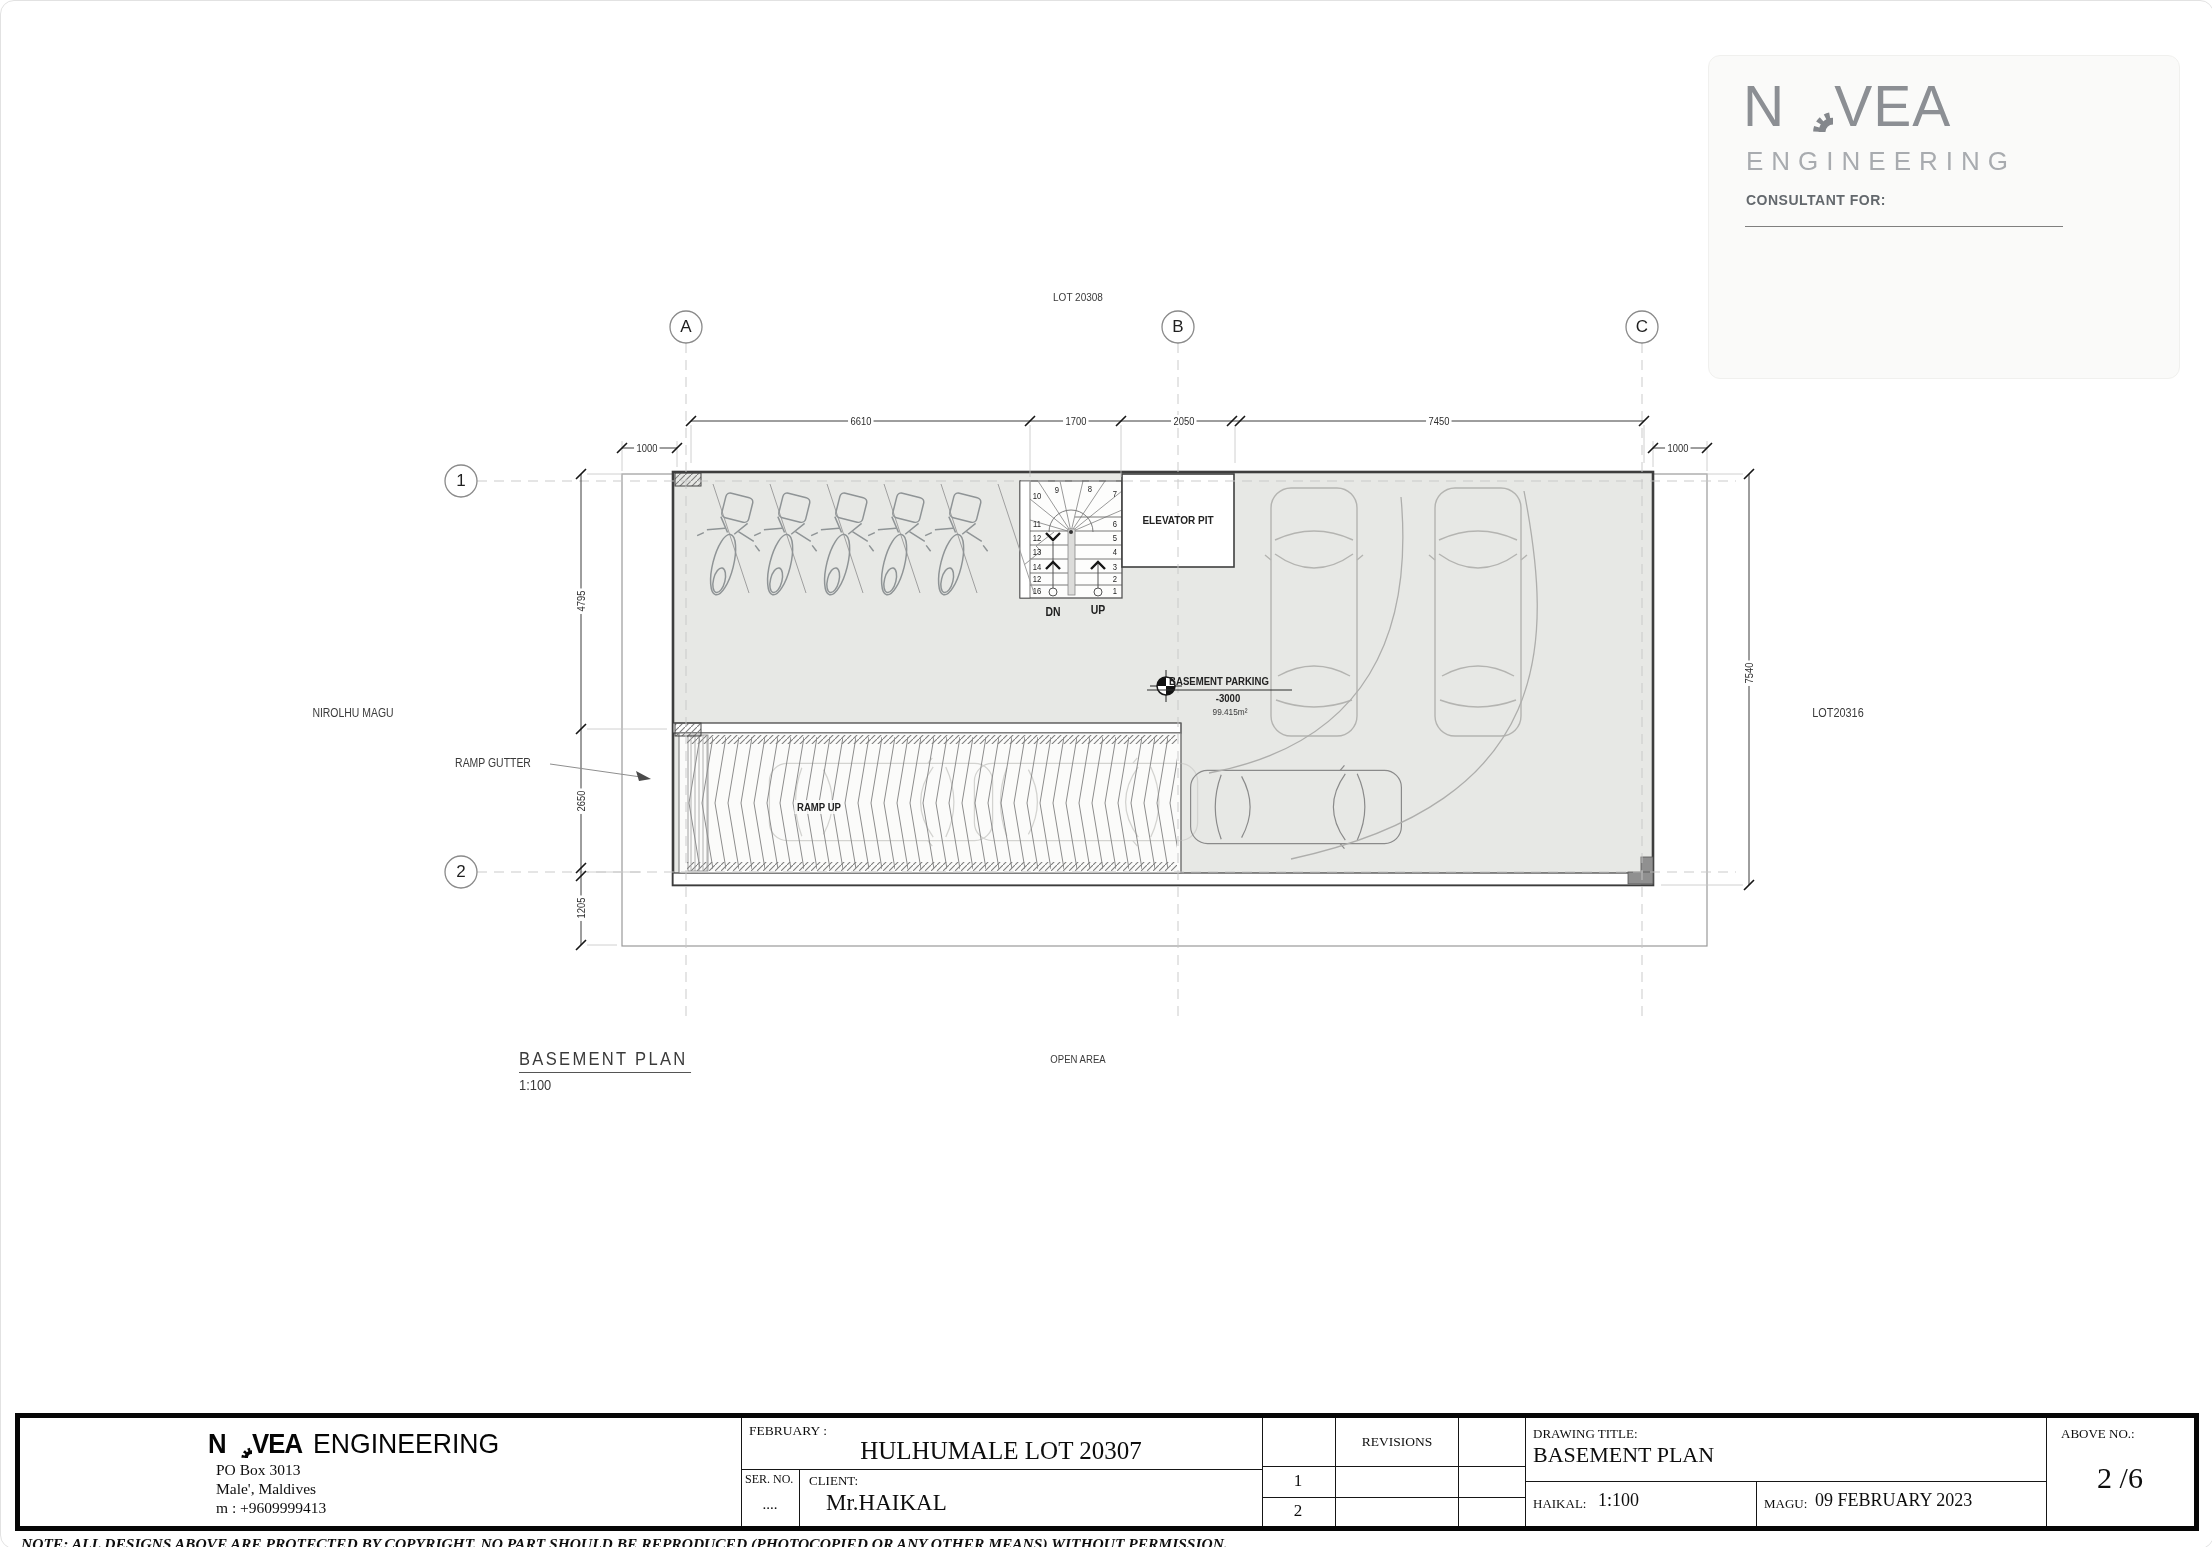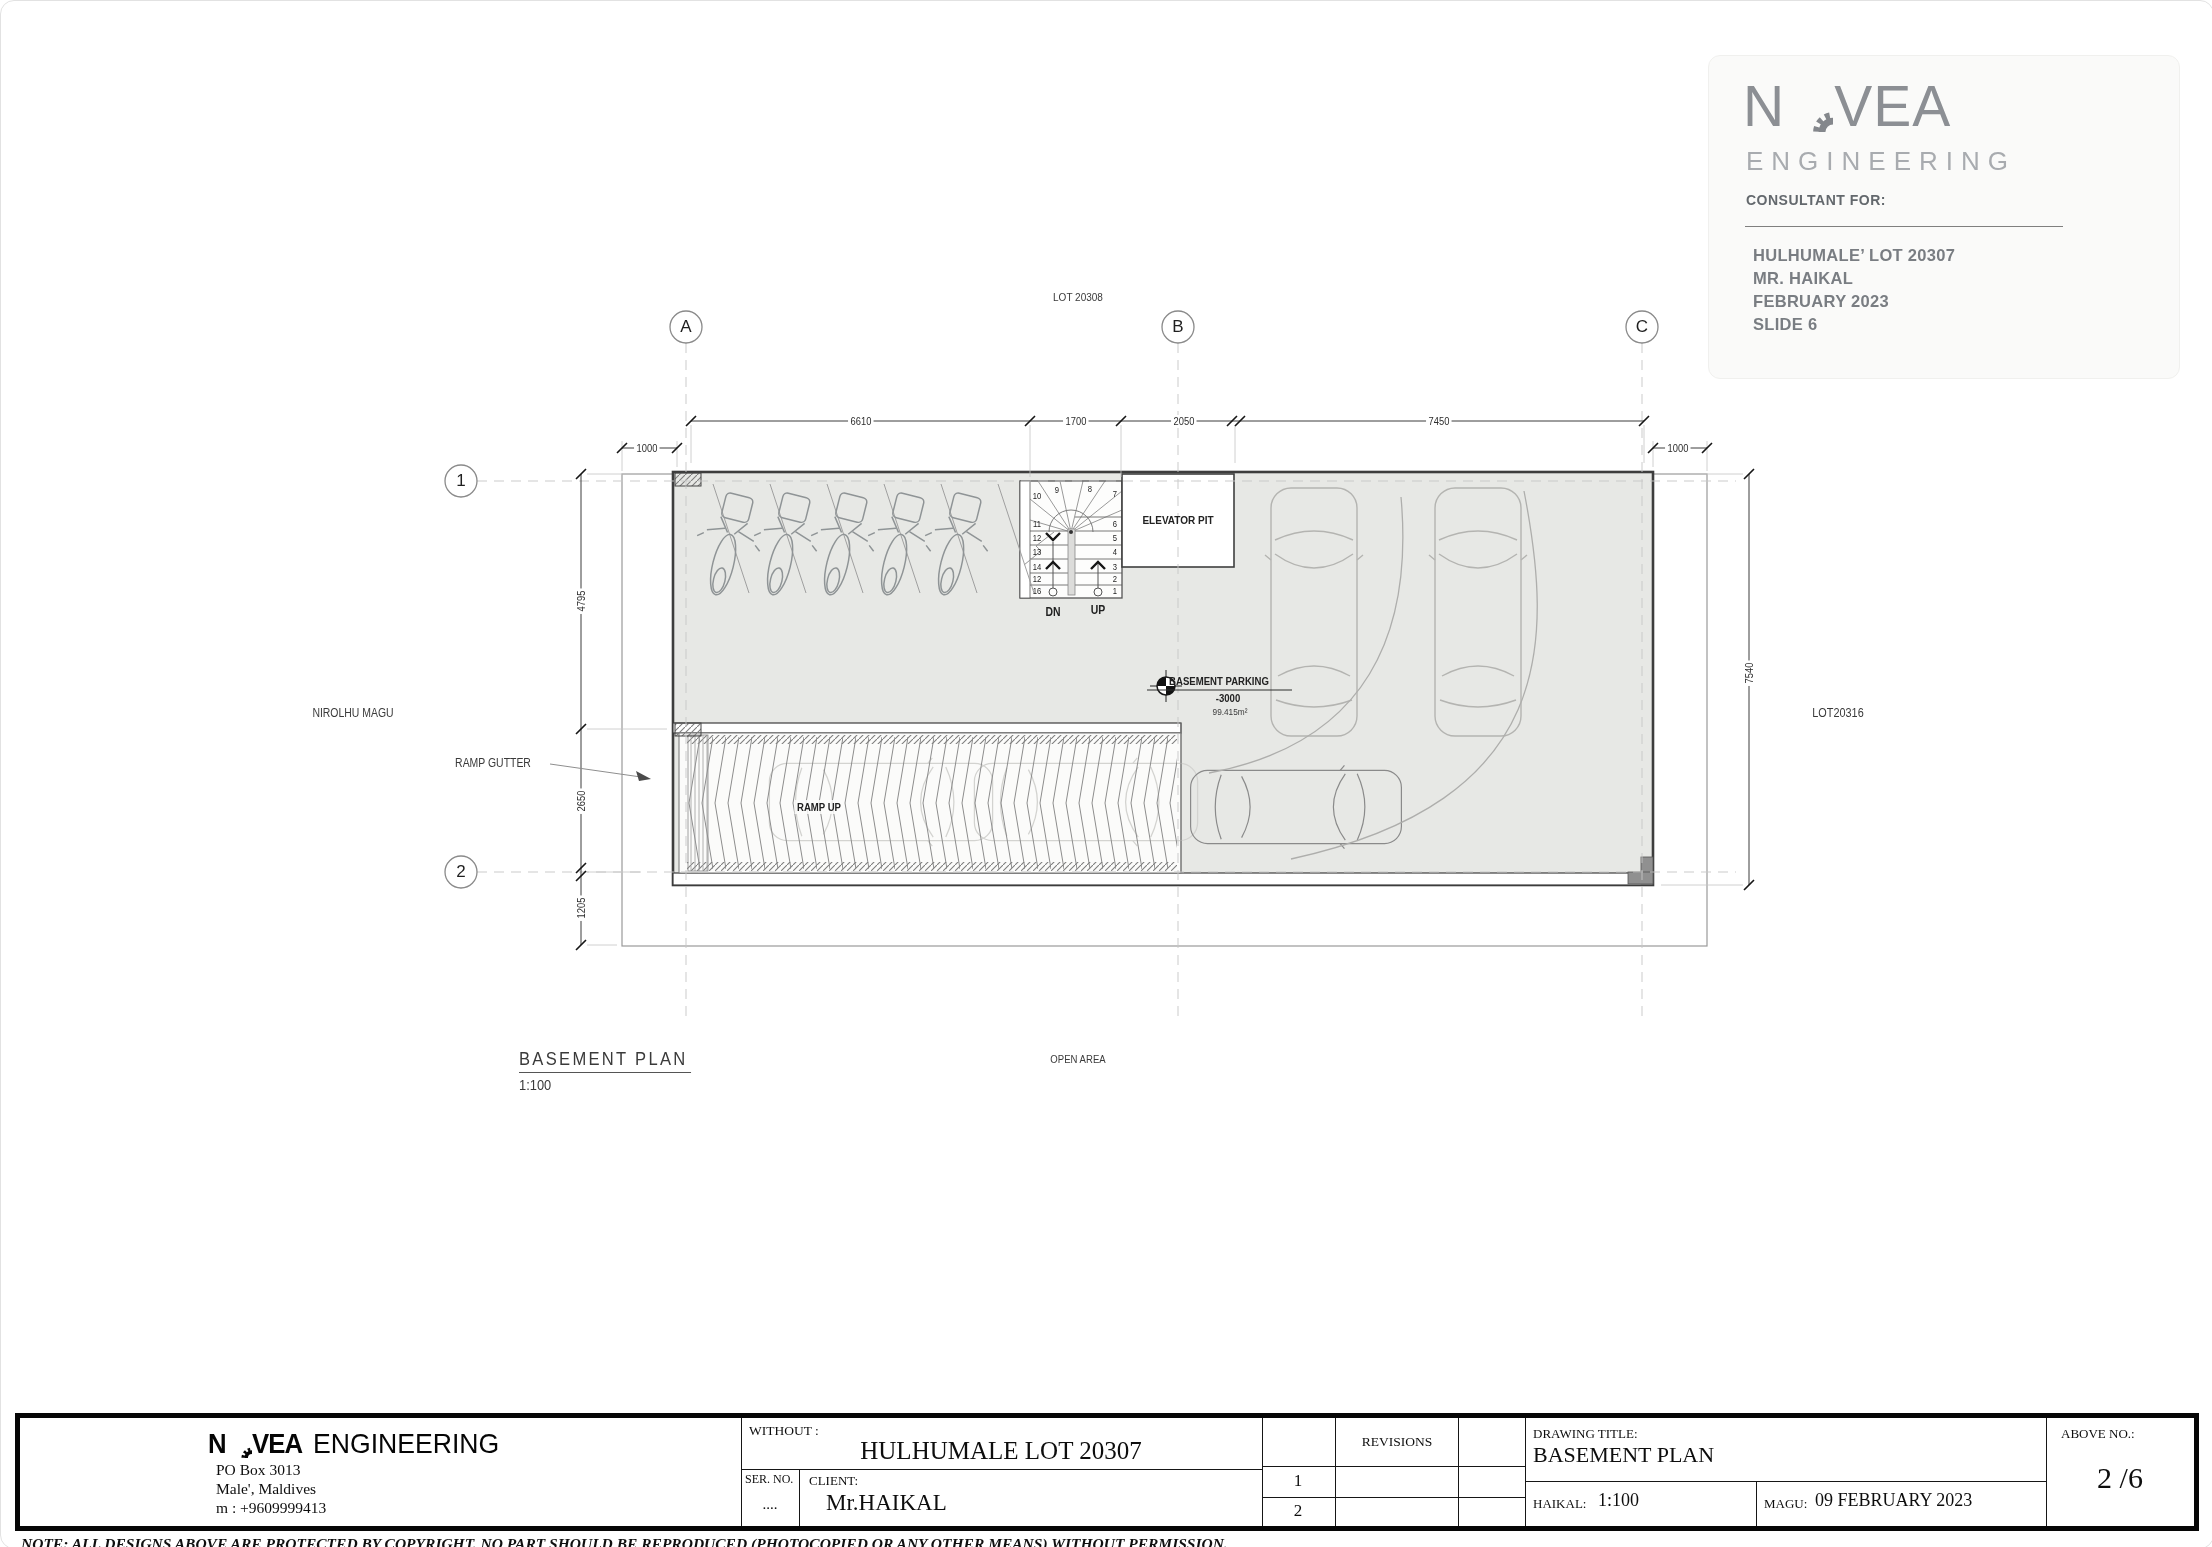--- a/index.html
+++ b/index.html
@@ -278,26 +278,20 @@
     <div class="logo">
       <span>N</span>
       <svg viewBox="-45 -45 90 90">
           <use href="#gear"></use>
         </svg>
       <span>VEA</span>
     </div>
     <div class="eng">ENGINEERING</div>
     <div class="cf">CONSULTANT FOR:</div>
     <div class="rule"></div>
-    <div class="who">
-      <div>HULHUMALE’ LOT 20307</div>
-      <div>MR. HAIKAL</div>
-      <div>FEBRUARY 2023</div>
-      <div>SLIDE 6</div>
-    </div>
   </div>
 
   <div class="tb">
 
     <div class="vl" style="left:721px"></div>
     <div class="vl" style="left:779px;top:51px"></div>
     <div class="vl" style="left:1242px"></div>
     <div class="vl" style="left:1315px"></div>
     <div class="vl" style="left:1438px"></div>
     <div class="vl" style="left:1505px"></div>
@@ -316,21 +310,21 @@
         </svg>
       <span class="b">VEA</span>
       <span class="e">ENGINEERING</span>
     </div>
     <div class="addr">
       <div>PO Box 3013</div>
       <div>Male', Maldives</div>
       <div>m : +9609999413</div>
     </div>
 
-    <div class="txt" style="left:729px;top:5px;font-size:13.5px">WITHOUT :</div>
+    <div class="txt" style="left:729px;top:5px;font-size:13.5px">FEBRUARY :</div>
     <div class="txt ctr" style="left:981px;top:33px;font-size:25px">HULHUMALE LOT 20307</div>
     <div class="txt" style="left:725px;top:54px;font-size:12px">SER. NO.</div>
     <div class="txt ctr" style="left:750px;top:86px;font-size:15px">....</div>
     <div class="txt" style="left:789px;top:55px;font-size:13px">CLIENT:</div>
     <div class="txt" style="left:806px;top:72px;font-size:23px">Mr.HAIKAL</div>
 
     <div class="txt ctr" style="left:1377px;top:24px;font-size:13.5px">REVISIONS</div>
     <div class="txt ctr" style="left:1278px;top:63px;font-size:17px">1</div>
     <div class="txt ctr" style="left:1278px;top:93px;font-size:17px">2</div>
 

